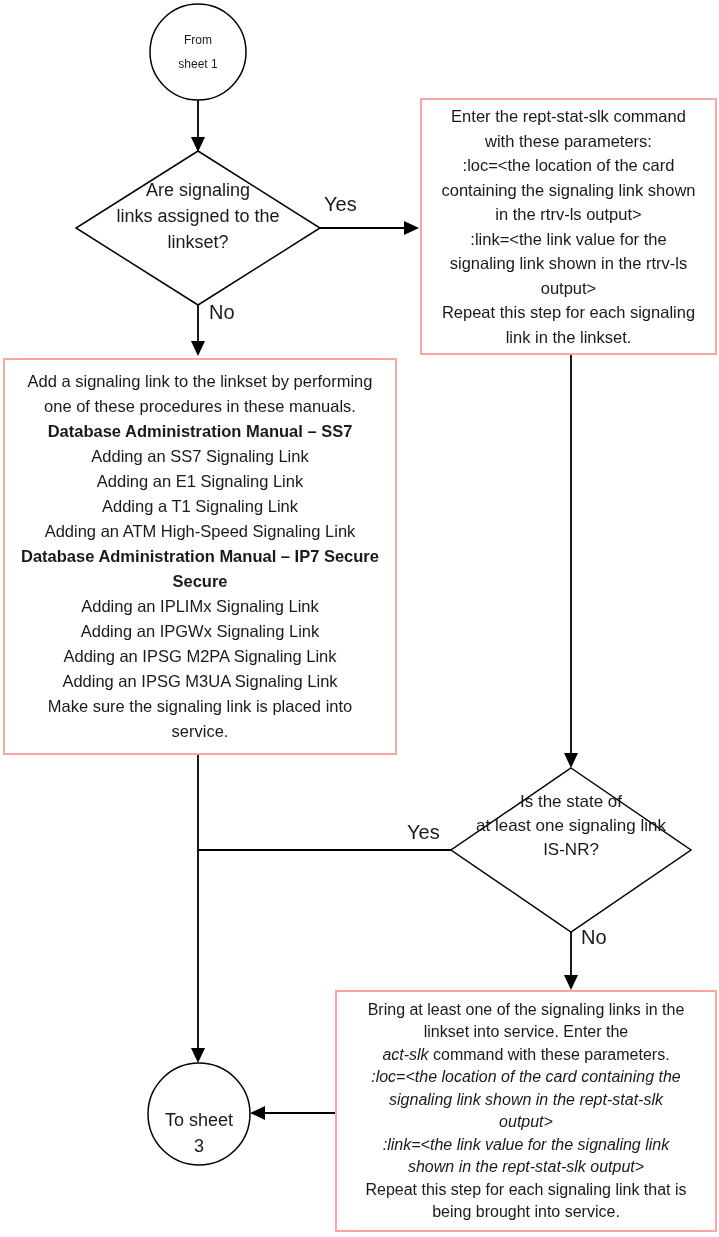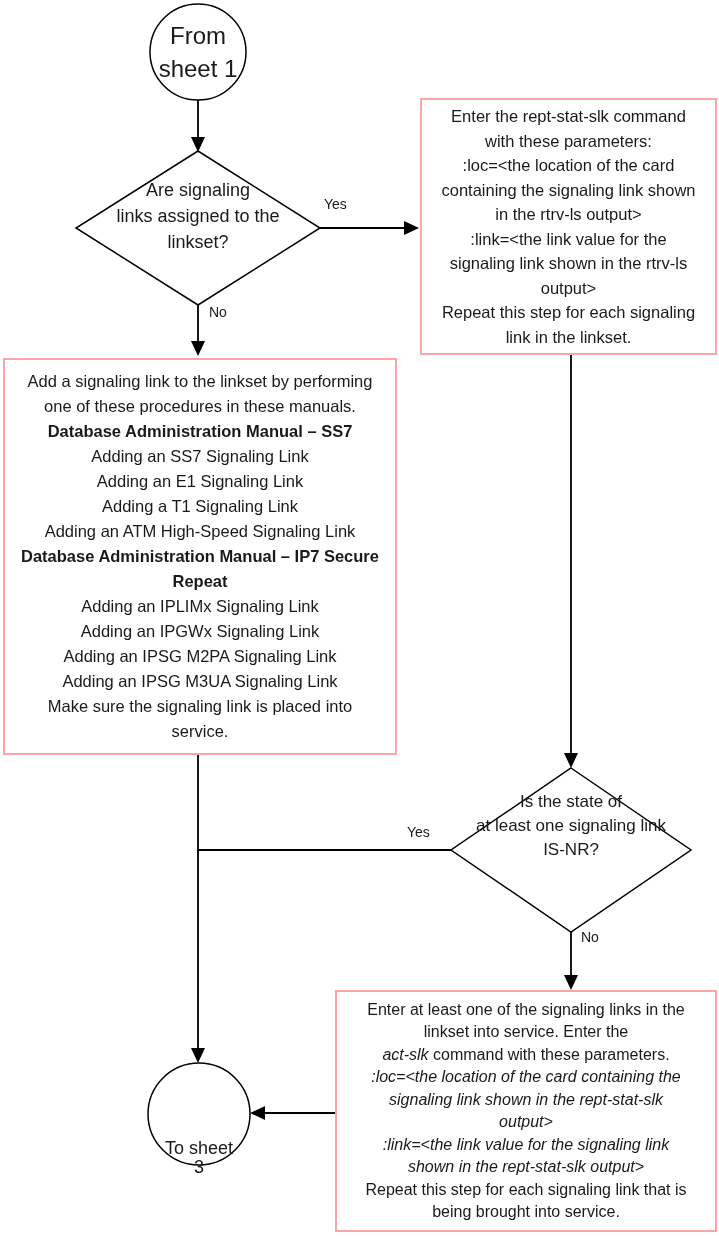--- a/index.html
+++ b/index.html
@@ -22,37 +22,37 @@
     flex-direction: column;
     justify-content: center;
     align-items: center;
     text-align: center;
   }
   .tline { white-space: pre; }
   .bold { font-weight: bold; margin-top: 20px; }
   .italic { font-style: italic; }
   .flow-label {
     position: absolute;
-    font-size: 14px;
+    font-size: 20px;
     line-height: 20px;
     text-align: center;
   }
   .center-label {
     position: absolute;
     display: flex;
     align-items: center;
     justify-content: center;
     text-align: center;
     white-space: pre-line;
   }
   #rept-box   { left: 420px; top: 98px;  width: 297px; height: 257px; font-size: 16.5px; line-height: 24.5px; }
   #add-box    { left: 3px;   top: 358px; width: 394px; height: 397px; font-size: 16.5px; line-height: 25px; }
   #act-box    { left: 335px; top: 990px; width: 382px; height: 242px; font-size: 16px;   line-height: 22.5px; }
-  #start-circle-label { left: 150px; top: 4px;    width: 96px;  height: 96px;  font-size: 24px; line-height: 33px; }
-  #end-circle-label   { left: 149px; top: 1108px; width: 100px; height: 100px; font-size: 18px; line-height: 19px; }
+  #start-circle-label { left: 150px; top: 4px;    width: 96px;  height: 96px;  font-size: 12px; line-height: 24px; }
+  #end-circle-label   { left: 149px; top: 1083px; width: 100px; height: 100px; font-size: 18px; line-height: 26px; }
   #decision1-label    { left: 86px;  top: 174px;  width: 224px; height: 84px;  font-size: 18px; line-height: 26px; }
   #decision2-label    { left: 451px; top: 784px;  width: 240px; height: 84px;  font-size: 17px; line-height: 24px; }
   #yes1-label { left: 324px; top: 194px; }
   #no1-label  { left: 209px; top: 302px; }
   #yes2-label { left: 407px; top: 822px; }
   #no2-label  { left: 581px; top: 927px; }
 </style>
 </head>
 <body>
 
@@ -116,37 +116,37 @@
 
   <div id="add-box" class="box">
       <div class="tline"><span>Add a signaling link to the linkset by performing</span></div>
       <div class="tline"><span>one of these procedures in these manuals.</span></div>
       <div class="tline"><span class="bold">Database Administration Manual – SS7</span></div>
       <div class="tline"><span>Adding an SS7 Signaling Link</span></div>
       <div class="tline"><span>Adding an E1 Signaling Link</span></div>
       <div class="tline"><span>Adding a T1 Signaling Link</span></div>
       <div class="tline"><span>Adding an ATM High-Speed Signaling Link</span></div>
       <div class="tline"><span class="bold">Database Administration Manual – IP7 Secure</span></div>
-      <div class="tline"><span class="bold">Repeat</span></div>
+      <div class="tline"><span class="bold">Secure</span></div>
       <div class="tline"><span>Adding an IPLIMx Signaling Link</span></div>
       <div class="tline"><span>Adding an IPGWx Signaling Link</span></div>
       <div class="tline"><span>Adding an IPSG M2PA Signaling Link</span></div>
       <div class="tline"><span>Adding an IPSG M3UA Signaling Link</span></div>
       <div class="tline"><span>Make sure the signaling link is placed into</span></div>
       <div class="tline"><span>service.</span></div>
     </div>
 
   <div id="decision2-label" class="center-label">Is the state of
 at least one signaling link
 IS-NR?</div>
   <div id="yes2-label" class="flow-label">Yes</div>
   <div id="no2-label" class="flow-label">No</div>
 
   <div id="act-box" class="box">
-      <div class="tline"><span>Enter at least one of the signaling links in the</span></div>
+      <div class="tline"><span>Bring at least one of the signaling links in the</span></div>
       <div class="tline"><span>linkset into service. Enter the</span></div>
       <div class="tline"><span class="italic">act-slk</span><span> command with these parameters.</span></div>
       <div class="tline"><span class="italic">:loc=&lt;the location of the card containing the</span></div>
       <div class="tline"><span class="italic">signaling link shown in the rept-stat-slk</span></div>
       <div class="tline"><span class="italic">output&gt;</span></div>
       <div class="tline"><span class="italic">:link=&lt;the link value for the signaling link</span></div>
       <div class="tline"><span class="italic">shown in the rept-stat-slk output&gt;</span></div>
       <div class="tline"><span>Repeat this step for each signaling link that is</span></div>
       <div class="tline"><span>being brought into service.</span></div>
     </div>

